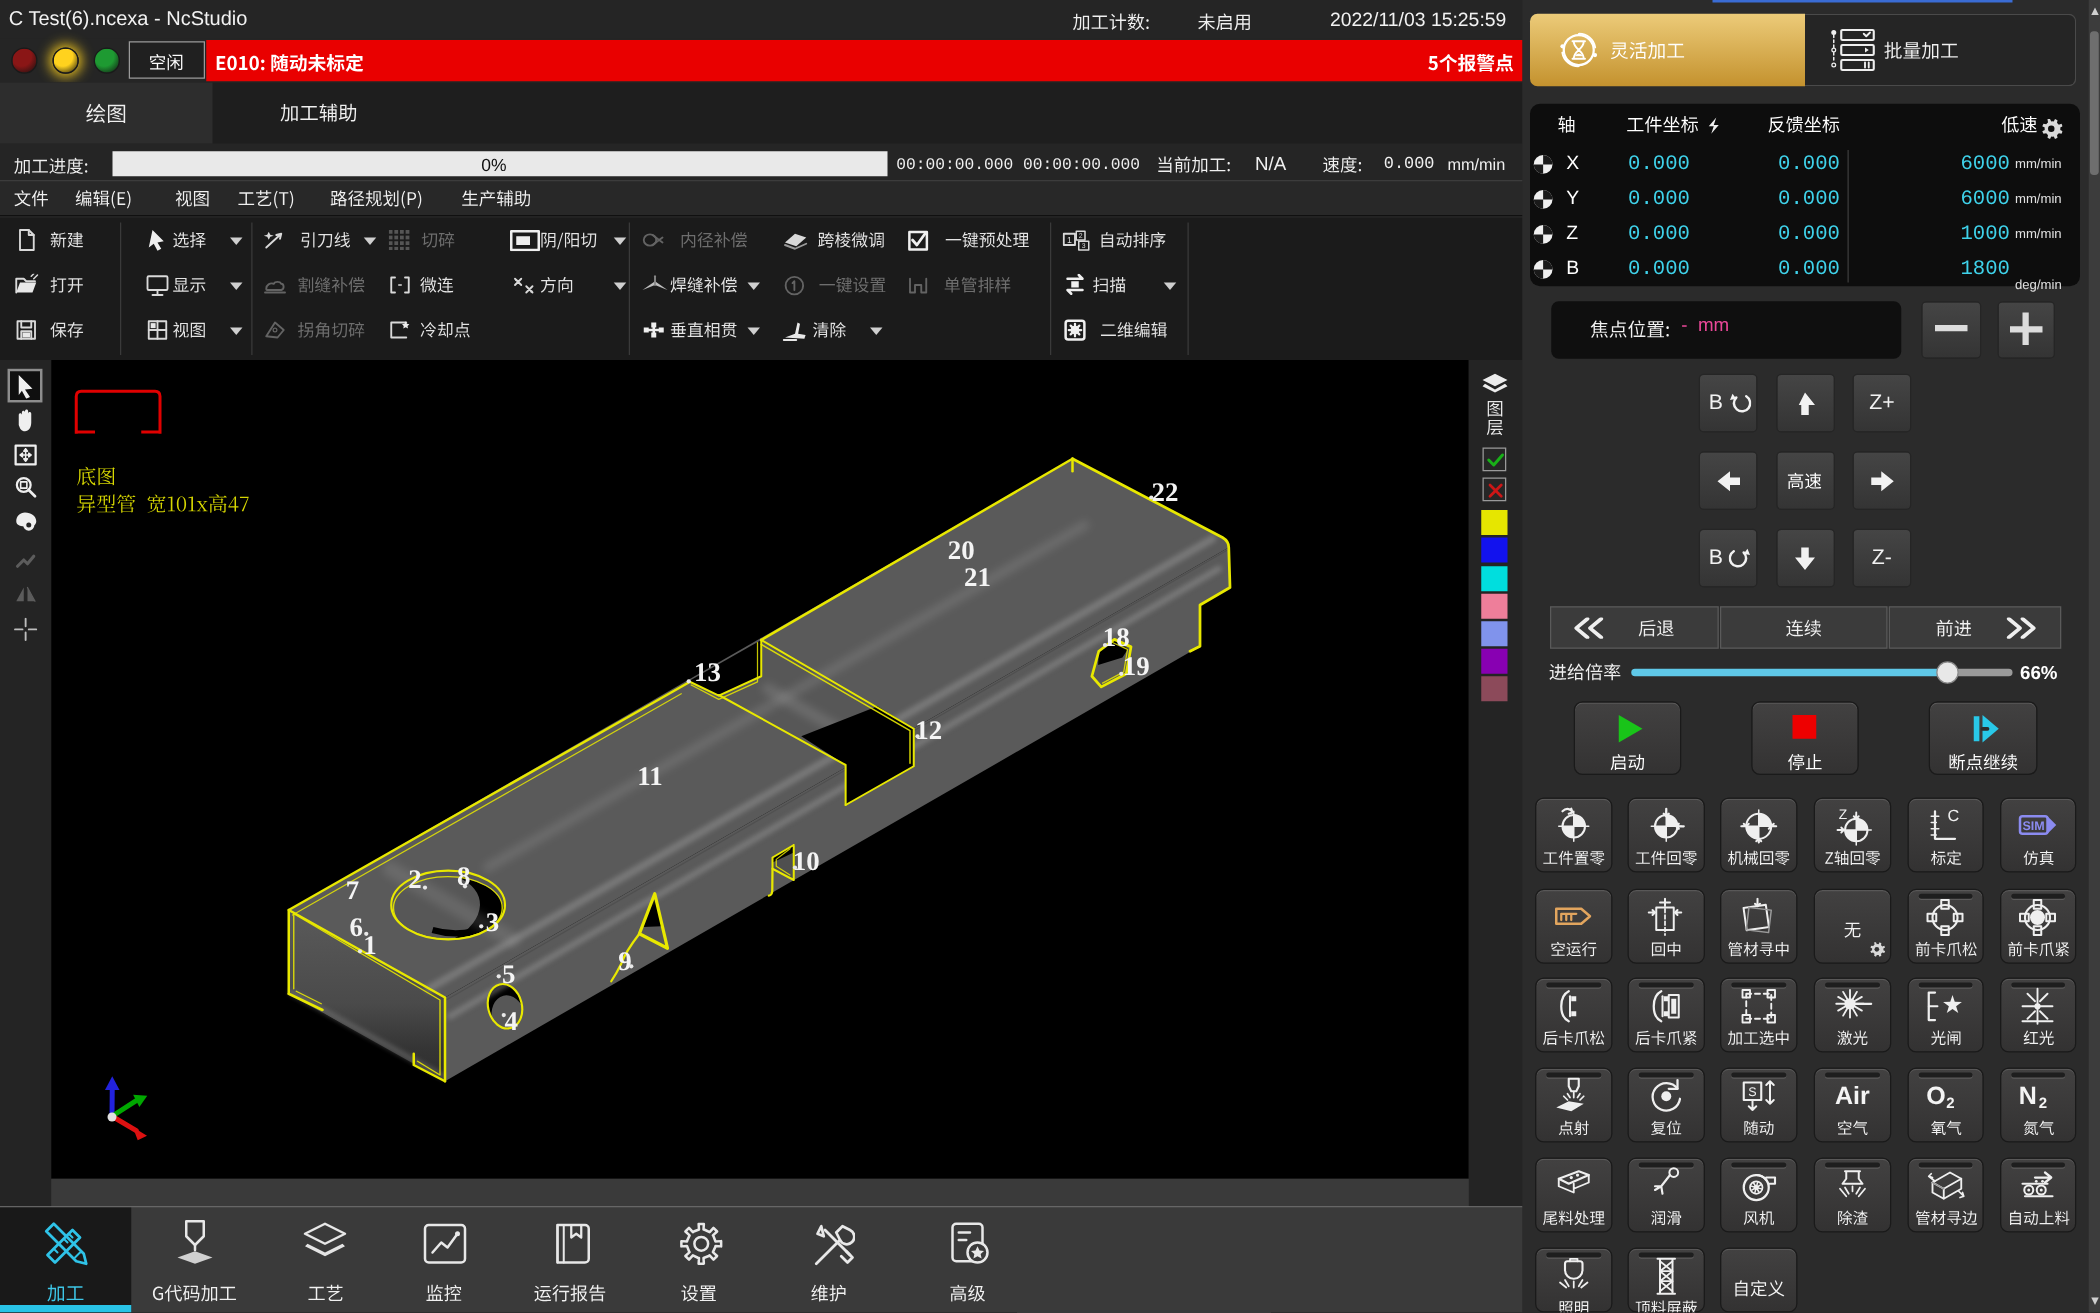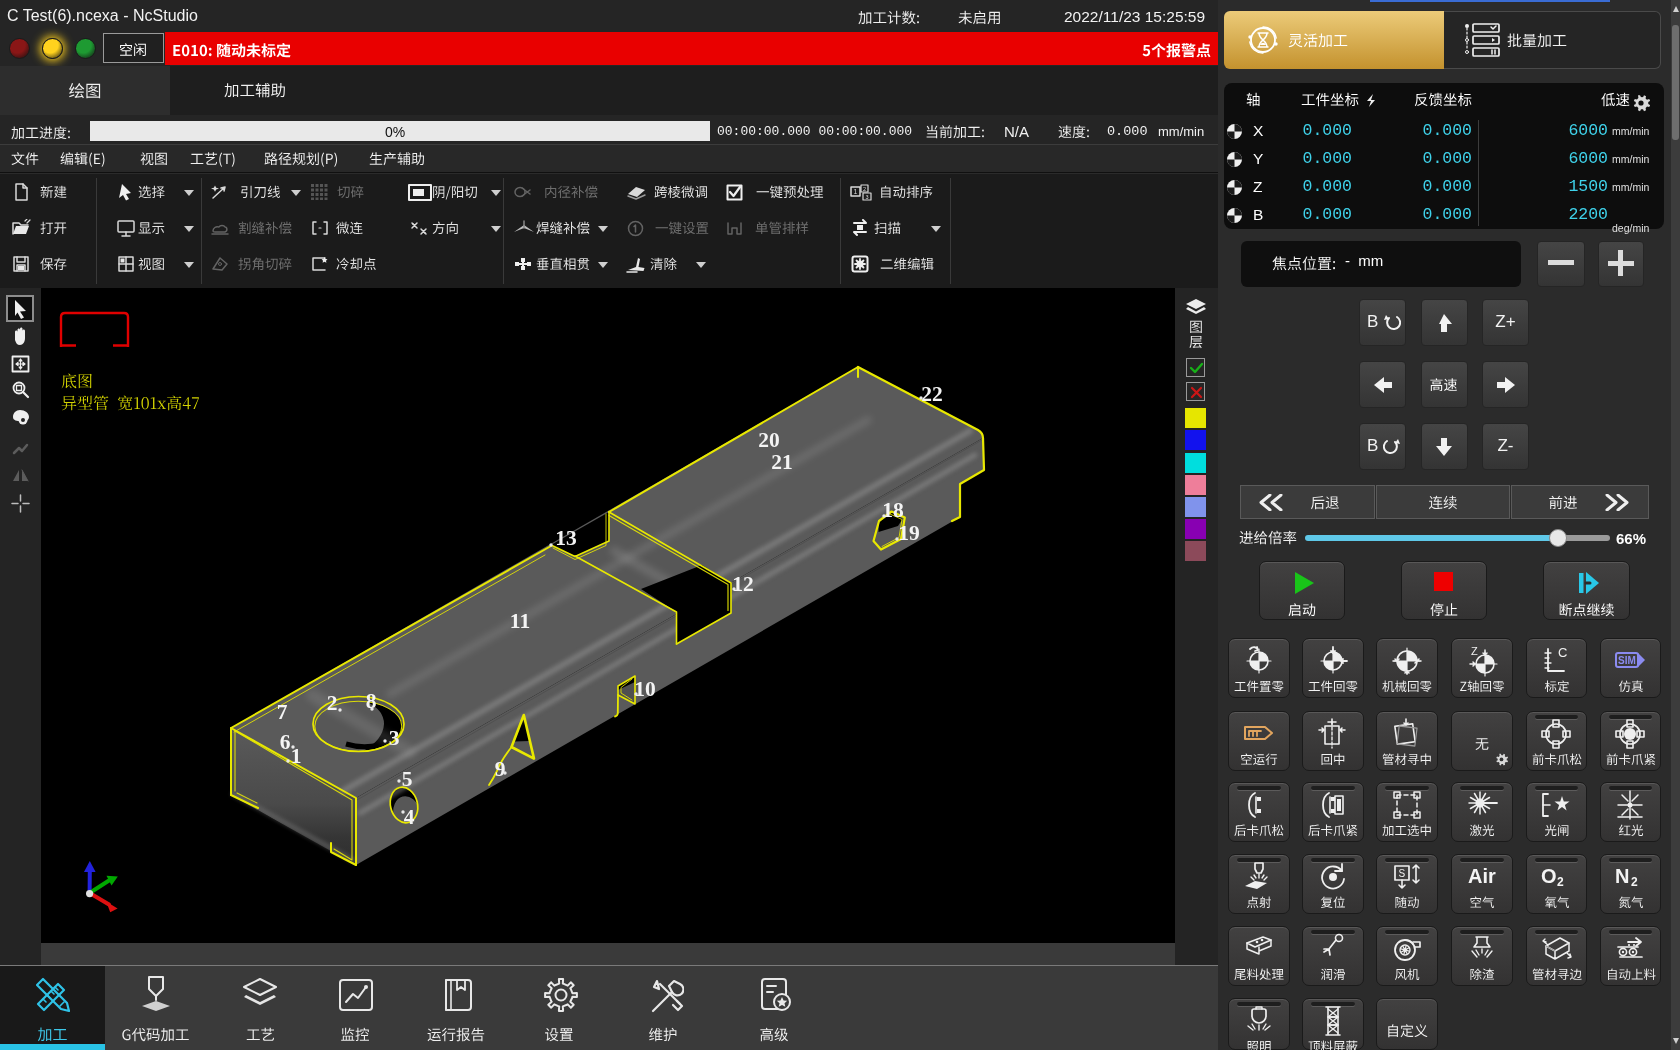--- a/index.html
+++ b/index.html
@@ -1,21 +1,21 @@
 <!DOCTYPE html>
 <html><head><meta charset="utf-8"><style>
 *{margin:0;padding:0;box-sizing:border-box}
 html,body{width:1680px;height:1050px;background:#2b2b2b;overflow:hidden;
  font-family:"Liberation Sans",sans-serif;position:relative}
 .abs{position:absolute}
 .mono{font-family:"Liberation Mono",monospace}
 </style></head><body>
 <div class="abs" style="left:0;top:0;width:1218px;height:31px;background:#252525"></div>
 <div class="abs" style="left:7px;top:7px;font-size:16px;color:#f2f2f2">C Test(6).ncexa - NcStudio</div>
-<div class="abs" style="left:1064px;top:8px;font-size:15.5px;color:#f2f2f2">2022/11/23 15:25:59</div>
+<div class="abs" style="left:1064px;top:8px;font-size:15.5px;color:#f2f2f2">2022/11/03 15:25:59</div>
 <div class="abs" style="left:0;top:31px;width:1218px;height:35px;background:#252525"></div>
 <div class="abs" style="left:9px;top:38px;width:21px;height:21px;border-radius:50%;background:radial-gradient(circle at 38% 32%, #8a1616 0%, #8a1616 45%, rgba(0,0,0,.55) 100%);border:1px solid #1a1a1a;"></div>
 <div class="abs" style="left:42px;top:38px;width:21px;height:21px;border-radius:50%;background:radial-gradient(circle at 38% 32%, #ffd21e 0%, #ffd21e 45%, rgba(0,0,0,.55) 100%);border:1px solid #1a1a1a;box-shadow:0 0 10px 2px #ffd21e;"></div>
 <div class="abs" style="left:75px;top:38px;width:21px;height:21px;border-radius:50%;background:radial-gradient(circle at 38% 32%, #1e9a32 0%, #1e9a32 45%, rgba(0,0,0,.55) 100%);border:1px solid #1a1a1a;"></div>
 <div class="abs" style="left:103px;top:33px;width:61px;height:30px;border:1px solid #9a9a9a;background:#202020"></div>
 <div class="abs" style="left:165px;top:32px;width:1053px;height:33px;background:#e90000"></div>
 <div class="abs" style="left:0;top:66px;width:1218px;height:49px;background:#1e1e1e"></div>
 <div class="abs" style="left:0;top:66px;width:170px;height:49px;background:#2d2d2d"></div>
 <div class="abs" style="left:0;top:115px;width:1218px;height:29px;background:#252525"></div>
 <div class="abs" style="left:90px;top:121px;width:620px;height:20px;background:#e9e9e9"></div>
@@ -450,35 +450,35 @@
 <div class="abs mono" style="left:1520px;top:149px;width:88px;text-align:right;font-size:16.5px;color:#3fd2ea">6000</div>
 <div class="abs" style="left:1612px;top:153px;font-size:10.5px;color:#e0e0e0">mm/min</div>
 <svg class="abs" style="left:1226px;top:179px" width="17" height="17" viewBox="0 0 17 17">
     <circle cx="8.5" cy="8.5" r="7.5" fill="#efefef"></circle>
     <path d="M8.5 8.5 L8.5 1 A7.5 7.5 0 0 1 16 8.5 Z" fill="#1a1a1a"></path>
     <path d="M8.5 8.5 L8.5 16 A7.5 7.5 0 0 1 1 8.5 Z" fill="#1a1a1a"></path>
   </svg>
 <div class="abs" style="left:1253px;top:178px;font-size:15.5px;color:#fff">Z</div>
 <div class="abs mono" style="left:1262px;top:177px;width:90px;text-align:right;font-size:16.5px;color:#3fd2ea">0.000</div>
 <div class="abs mono" style="left:1382px;top:177px;width:90px;text-align:right;font-size:16.5px;color:#3fd2ea">0.000</div>
-<div class="abs mono" style="left:1520px;top:177px;width:88px;text-align:right;font-size:16.5px;color:#3fd2ea">1500</div>
+<div class="abs mono" style="left:1520px;top:177px;width:88px;text-align:right;font-size:16.5px;color:#3fd2ea">1000</div>
 <div class="abs" style="left:1612px;top:181px;font-size:10.5px;color:#e0e0e0">mm/min</div>
 <svg class="abs" style="left:1226px;top:207px" width="17" height="17" viewBox="0 0 17 17">
     <circle cx="8.5" cy="8.5" r="7.5" fill="#efefef"></circle>
     <path d="M8.5 8.5 L8.5 1 A7.5 7.5 0 0 1 16 8.5 Z" fill="#1a1a1a"></path>
     <path d="M8.5 8.5 L8.5 16 A7.5 7.5 0 0 1 1 8.5 Z" fill="#1a1a1a"></path>
   </svg>
 <div class="abs" style="left:1253px;top:206px;font-size:15.5px;color:#fff">B</div>
 <div class="abs mono" style="left:1262px;top:205px;width:90px;text-align:right;font-size:16.5px;color:#3fd2ea">0.000</div>
 <div class="abs mono" style="left:1382px;top:205px;width:90px;text-align:right;font-size:16.5px;color:#3fd2ea">0.000</div>
-<div class="abs mono" style="left:1520px;top:205px;width:88px;text-align:right;font-size:16.5px;color:#3fd2ea">2200</div>
+<div class="abs mono" style="left:1520px;top:205px;width:88px;text-align:right;font-size:16.5px;color:#3fd2ea">1800</div>
 <div class="abs" style="left:1612px;top:222px;font-size:10.5px;color:#e0e0e0">deg/min</div>
 <div class="abs" style="left:1478px;top:120px;width:1px;height:106px;background:#3c3c3c"></div>
 <div class="abs" style="left:1241px;top:241px;width:280px;height:46px;background:#0f0f0f;border-radius:6px"></div>
-<div class="abs" style="left:1345px;top:252px;font-size:15px;color:#ffffff">-&nbsp; mm</div>
+<div class="abs" style="left:1345px;top:252px;font-size:15px;color:#ec4899">-&nbsp; mm</div>
 <div class="abs" style="left:1537px;top:241px;width:48px;height:46px;background:linear-gradient(#454545,#343434);border:1px solid #252525;border-radius:4px"></div>
 <div class="abs" style="left:1548px;top:260px;width:26px;height:5px;background:#dcdcdc"></div>
 <div class="abs" style="left:1598px;top:241px;width:46px;height:46px;background:linear-gradient(#454545,#343434);border:1px solid #252525;border-radius:4px"></div>
 <div class="abs" style="left:1608px;top:261px;width:26px;height:5px;background:#dcdcdc"></div>
 <div class="abs" style="left:1618px;top:250px;width:5px;height:26px;background:#dcdcdc"></div>
 <div class="abs" style="left:1359px;top:299px;width:47px;height:47px;background:linear-gradient(#454545,#343434);border:1px solid #252525;border-radius:4px"></div>
 <div class="abs" style="left:1367px;top:312px;font-size:17px;color:#f2f2f2">B</div>
 <svg class="abs" style="left:1383px;top:314px" width="18" height="18" viewBox="0 0 18 18" fill="none" stroke-linecap="round" stroke-linejoin="round">
     <path d="M14 3a6.5 6.5 0 11-8 1" stroke="#f2f2f2" stroke-width="2" fill="none"></path>
     <path d="M3 1l3 4-5 1z" fill="#f2f2f2"></path>

